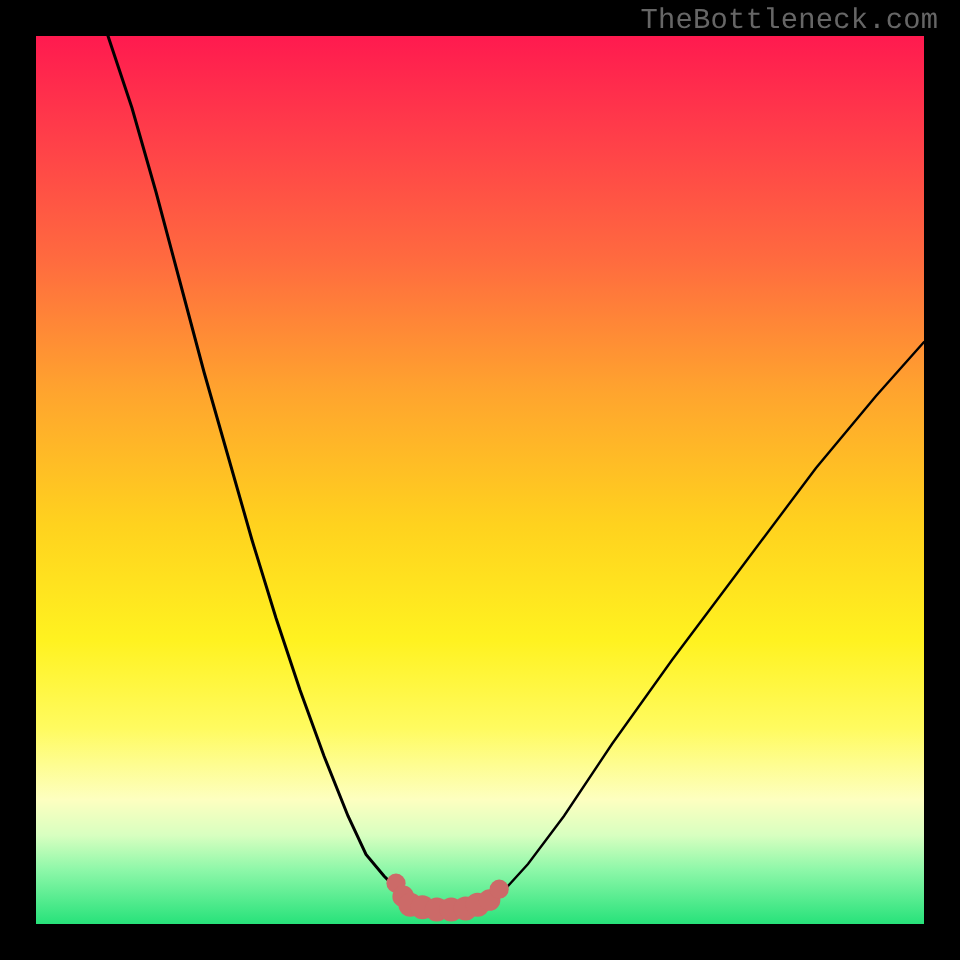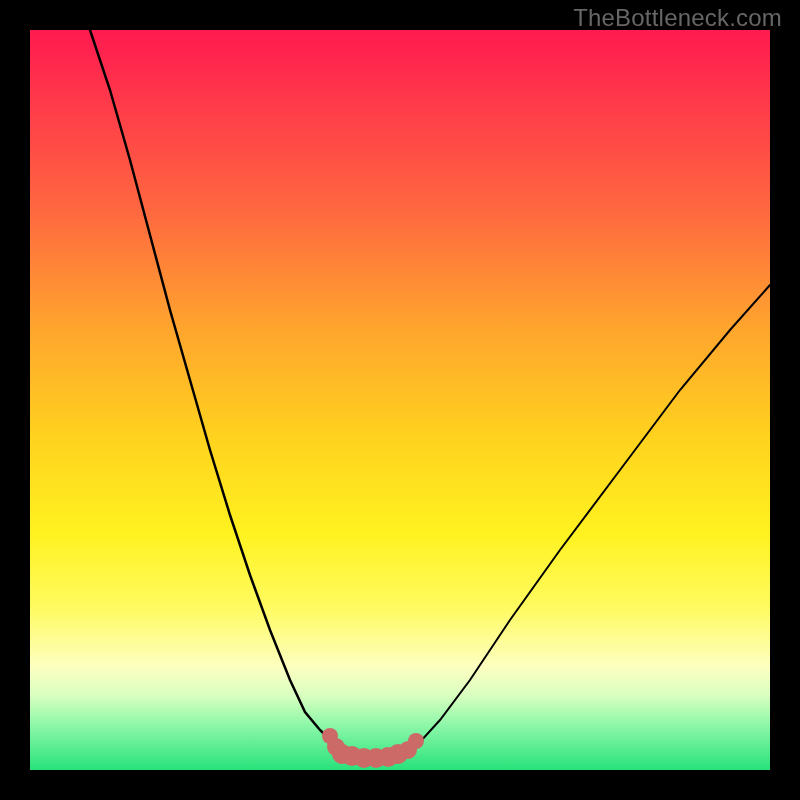--- a/index.html
+++ b/index.html
@@ -11,20 +11,21 @@
     overflow: hidden;
     font-family: Arial, Helvetica, sans-serif;
   }
   .frame {
     position: absolute;
     left: 0;
     top: 0;
     width: 800px;
     height: 800px;
     background: #000;
+    font-family: Liberation Mono, monospace;
   }
   .plot {
     position: absolute;
     left: 30px;
     top: 30px;
     width: 740px;
     height: 740px;
     
     background: linear-gradient(
       to bottom,

